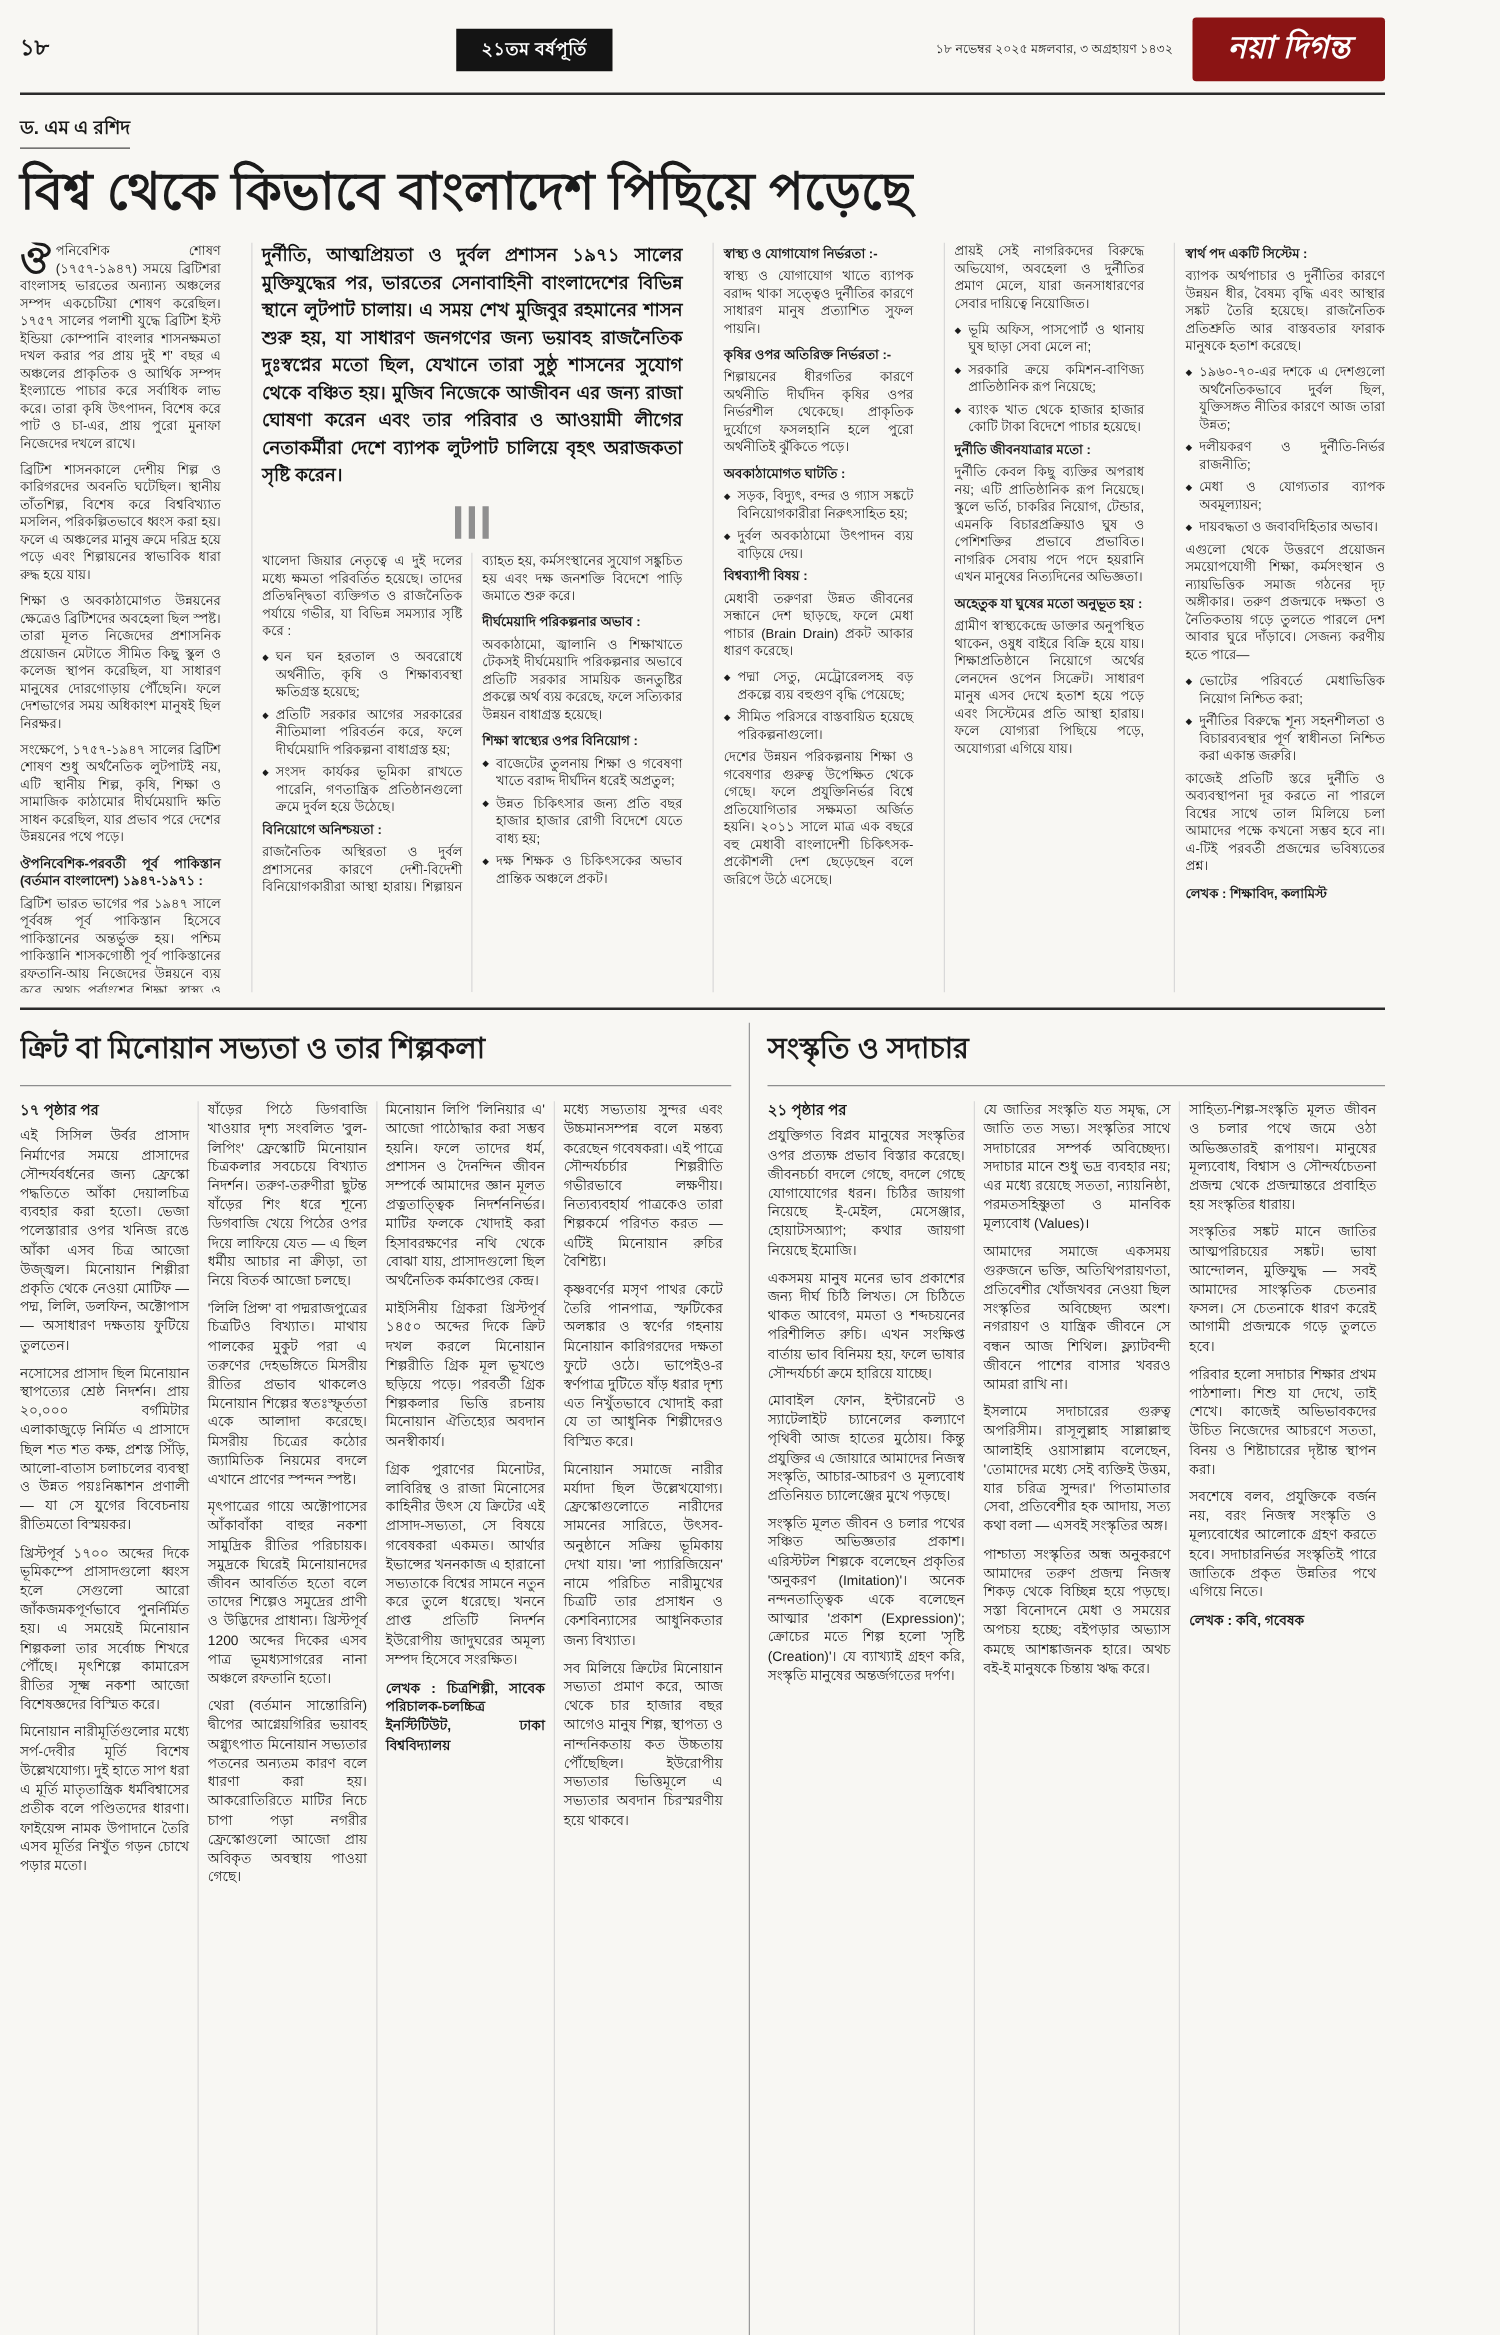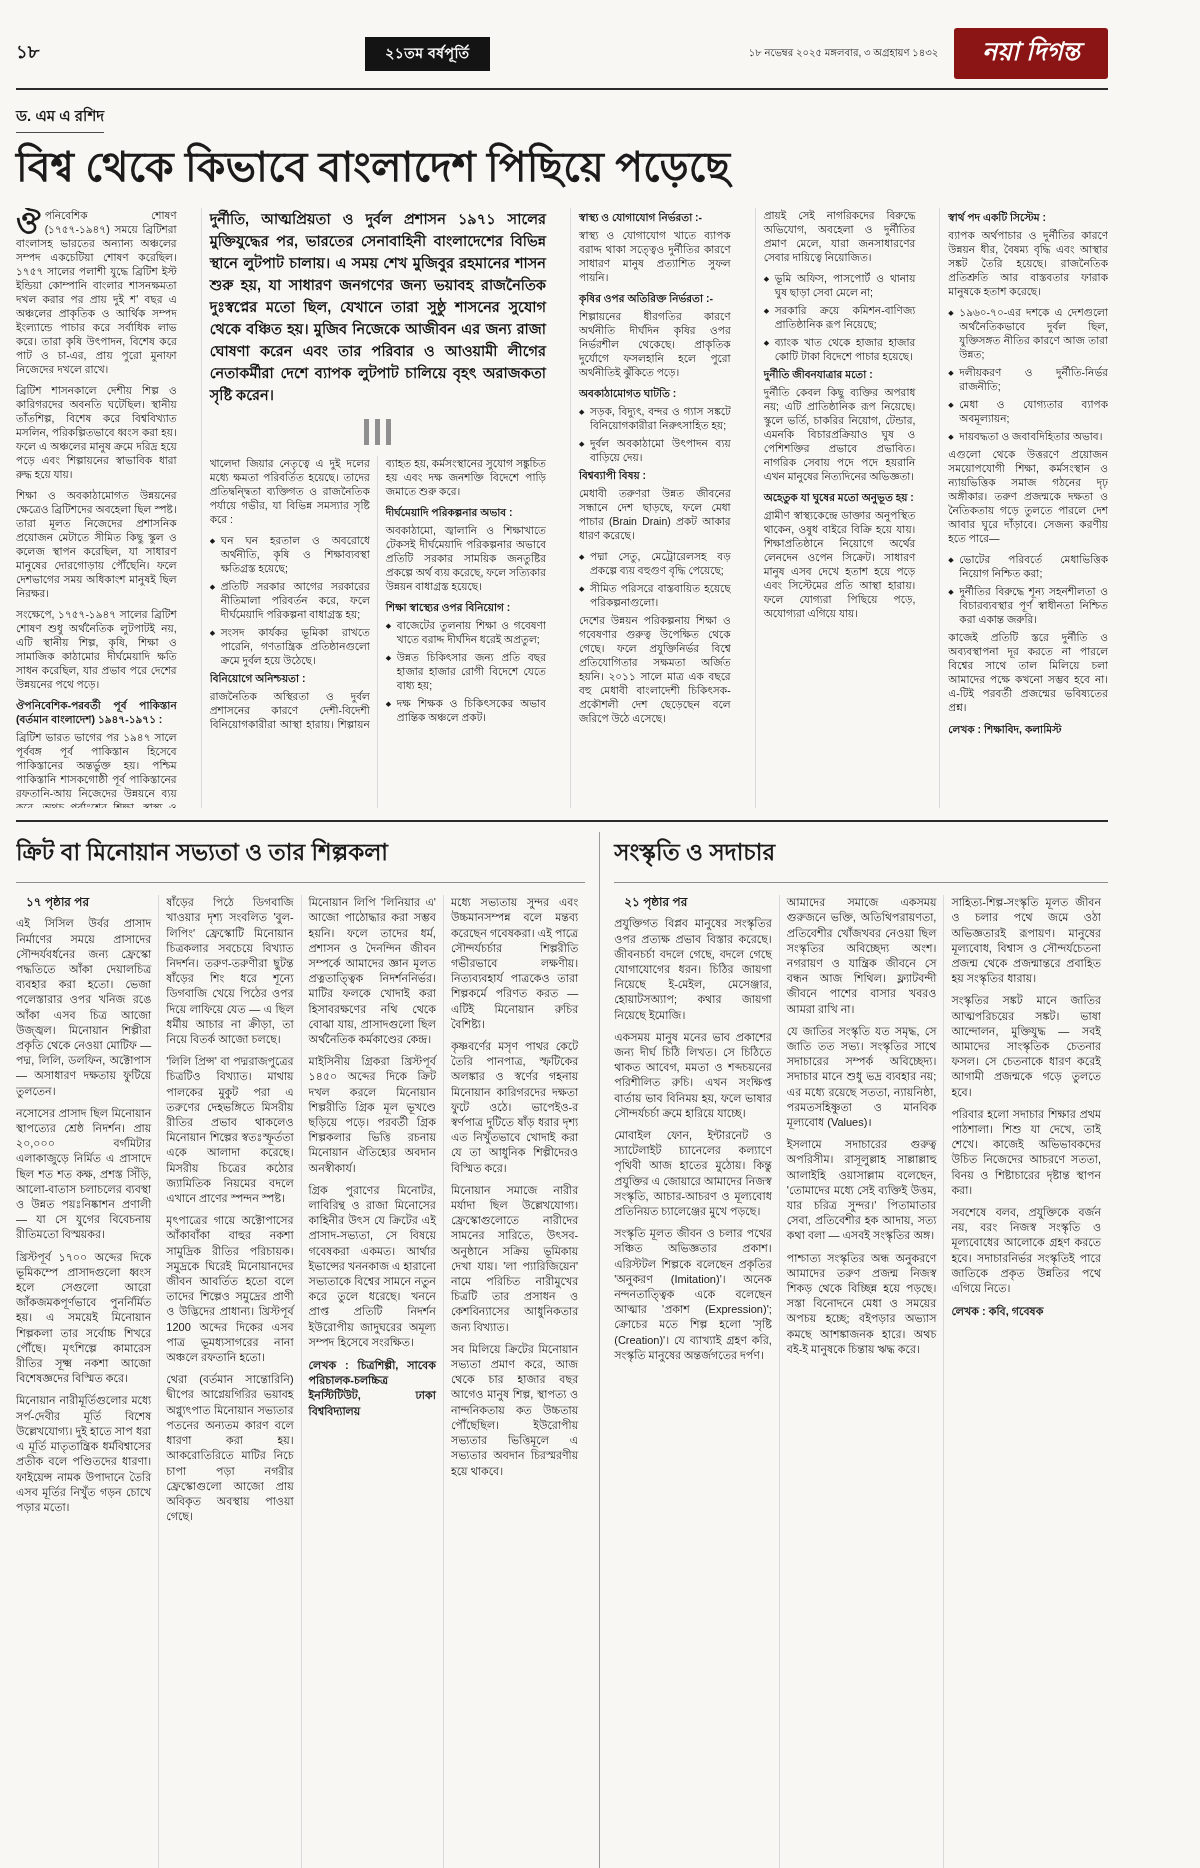--- a/index.html
+++ b/index.html
@@ -1,17 +1,17 @@
 <!DOCTYPE html>
 <html><head>
 <meta charset="utf-8">
 <style>
   html,body{margin:0;padding:0;width:1200px;height:1868px;overflow:hidden;
     background:#f8f7f3;color:#1b1b1b;font-family:"Liberation Sans",sans-serif;}
-  .page{width:1124px;height:1868px;box-sizing:border-box;padding:16px 16px;}
+  .page{width:1124px;height:1868px;box-sizing:border-box;padding:2px 16px;}
 
   
   .hdr{display:flex;align-items:center;justify-content:space-between;
     padding:12px 0 9px;border-bottom:2px solid #2b2b2b;}
   .pageno{font-size:18px;font-weight:bold;min-width:90px;}
   .badge{background:#141414;color:#fff;font-size:14px;font-weight:bold;
     padding:5px 20px;border-radius:0;letter-spacing:.5px;}
   .hdr-right{display:flex;align-items:center;}
   .dateline{font-size:10px;margin-right:16px;}
   .masthead{background:#8b1414;color:#fff;font-weight:bold;font-size:25px;
@@ -36,21 +36,21 @@
   .sep{display:flex;justify-content:center;gap:6px;margin:13px 0 11px;}
   .sep i{display:block;width:5px;height:26px;background:#8f8f8f;}
   .mid-text{column-count:2;column-gap:16px;column-rule:1px solid #d9d9d9;
     flex:1;overflow:hidden;}
 
   p{margin:0 0 7px;}
   .subhead{font-weight:bold;margin:2px 0 4px;}
   .bullet{position:relative;padding-left:11px;margin:0 0 4px;}
   .bullet::before{content:"◆";position:absolute;left:0;top:1px;font-size:7px;}
   .credit{font-weight:bold;margin-top:8px;}
-  .cont{font-weight:bold;font-size:12px;margin:0 10px 6px;}
+  .cont{font-weight:bold;font-size:12px;margin:0 0 6px;}
   .dropcap::first-letter{font-size:30px;font-weight:bold;float:left;
     line-height:26px;padding:2px 4px 0 0;}
 
   
   .divider{border-top:2px solid #2b2b2b;margin-top:12px;}
   .lower{display:flex;margin-top:10px;height:1066px;overflow:hidden;}
   .low-left{width:53.5%;padding-right:14px;border-right:1px solid #9a9a9a;
     box-sizing:border-box;display:flex;flex-direction:column;}
   .low-right{flex:1;padding-left:14px;display:flex;flex-direction:column;}
   .lowhead{font-size:23px;font-weight:800;margin:2px 0 8px;padding-bottom:9px;
@@ -191,22 +191,22 @@
       <h2 class="lowhead">সংস্কৃতি ও সদাচার</h2>
       <div class="lowbody cols3">
         <div class="lcol first">
             <div class="cont">২১ পৃষ্ঠার পর</div>
             <p>প্রযুক্তিগত বিপ্লব মানুষের সংস্কৃতির ওপর প্রত্যক্ষ প্রভাব বিস্তার করেছে। জীবনচর্চা বদলে গেছে, বদলে গেছে যোগাযোগের ধরন। চিঠির জায়গা নিয়েছে ই-মেইল, মেসেঞ্জার, হোয়াটসঅ্যাপ; কথার জায়গা নিয়েছে ইমোজি।</p>
             <p>একসময় মানুষ মনের ভাব প্রকাশের জন্য দীর্ঘ চিঠি লিখত। সে চিঠিতে থাকত আবেগ, মমতা ও শব্দচয়নের পরিশীলিত রুচি। এখন সংক্ষিপ্ত বার্তায় ভাব বিনিময় হয়, ফলে ভাষার সৌন্দর্যচর্চা ক্রমে হারিয়ে যাচ্ছে।</p>
             <p>মোবাইল ফোন, ইন্টারনেট ও স্যাটেলাইট চ্যানেলের কল্যাণে পৃথিবী আজ হাতের মুঠোয়। কিন্তু প্রযুক্তির এ জোয়ারে আমাদের নিজস্ব সংস্কৃতি, আচার-আচরণ ও মূল্যবোধ প্রতিনিয়ত চ্যালেঞ্জের মুখে পড়ছে।</p>
             <p>সংস্কৃতি মূলত জীবন ও চলার পথের সঞ্চিত অভিজ্ঞতার প্রকাশ। এরিস্টটল শিল্পকে বলেছেন প্রকৃতির 'অনুকরণ (Imitation)'। অনেক নন্দনতাত্ত্বিক একে বলেছেন আত্মার 'প্রকাশ (Expression)'; ক্রোচের মতে শিল্প হলো 'সৃষ্টি (Creation)'। যে ব্যাখ্যাই গ্রহণ করি, সংস্কৃতি মানুষের অন্তর্জগতের দর্পণ।</p>
           </div>
         <div class="lcol">
+            <p>যে জাতির সংস্কৃতি যত সমৃদ্ধ, সে জাতি তত সভ্য। সংস্কৃতির সাথে সদাচারের সম্পর্ক অবিচ্ছেদ্য। সদাচার মানে শুধু ভদ্র ব্যবহার নয়; এর মধ্যে রয়েছে সততা, ন্যায়নিষ্ঠা, পরমতসহিষ্ণুতা ও মানবিক মূল্যবোধ (Values)।</p>
             <p>আমাদের সমাজে একসময় গুরুজনে ভক্তি, অতিথিপরায়ণতা, প্রতিবেশীর খোঁজখবর নেওয়া ছিল সংস্কৃতির অবিচ্ছেদ্য অংশ। নগরায়ণ ও যান্ত্রিক জীবনে সে বন্ধন আজ শিথিল। ফ্ল্যাটবন্দী জীবনে পাশের বাসার খবরও আমরা রাখি না।</p>
-            <p>যে জাতির সংস্কৃতি যত সমৃদ্ধ, সে জাতি তত সভ্য। সংস্কৃতির সাথে সদাচারের সম্পর্ক অবিচ্ছেদ্য। সদাচার মানে শুধু ভদ্র ব্যবহার নয়; এর মধ্যে রয়েছে সততা, ন্যায়নিষ্ঠা, পরমতসহিষ্ণুতা ও মানবিক মূল্যবোধ (Values)।</p>
             <p>ইসলামে সদাচারের গুরুত্ব অপরিসীম। রাসূলুল্লাহ সাল্লাল্লাহু আলাইহি ওয়াসাল্লাম বলেছেন, 'তোমাদের মধ্যে সেই ব্যক্তিই উত্তম, যার চরিত্র সুন্দর।' পিতামাতার সেবা, প্রতিবেশীর হক আদায়, সত্য কথা বলা — এসবই সংস্কৃতির অঙ্গ।</p>
             <p>পাশ্চাত্য সংস্কৃতির অন্ধ অনুকরণে আমাদের তরুণ প্রজন্ম নিজস্ব শিকড় থেকে বিচ্ছিন্ন হয়ে পড়ছে। সস্তা বিনোদনে মেধা ও সময়ের অপচয় হচ্ছে; বইপড়ার অভ্যাস কমছে আশঙ্কাজনক হারে। অথচ বই-ই মানুষকে চিন্তায় ঋদ্ধ করে।</p>
           </div>
         <div class="lcol">
             <p>সাহিত্য-শিল্প-সংস্কৃতি মূলত জীবন ও চলার পথে জমে ওঠা অভিজ্ঞতারই রূপায়ণ। মানুষের মূল্যবোধ, বিশ্বাস ও সৌন্দর্যচেতনা প্রজন্ম থেকে প্রজন্মান্তরে প্রবাহিত হয় সংস্কৃতির ধারায়।</p>
             <p>সংস্কৃতির সঙ্কট মানে জাতির আত্মপরিচয়ের সঙ্কট। ভাষা আন্দোলন, মুক্তিযুদ্ধ — সবই আমাদের সাংস্কৃতিক চেতনার ফসল। সে চেতনাকে ধারণ করেই আগামী প্রজন্মকে গড়ে তুলতে হবে।</p>
             <p>পরিবার হলো সদাচার শিক্ষার প্রথম পাঠশালা। শিশু যা দেখে, তাই শেখে। কাজেই অভিভাবকদের উচিত নিজেদের আচরণে সততা, বিনয় ও শিষ্টাচারের দৃষ্টান্ত স্থাপন করা।</p>
             <p>সবশেষে বলব, প্রযুক্তিকে বর্জন নয়, বরং নিজস্ব সংস্কৃতি ও মূল্যবোধের আলোকে গ্রহণ করতে হবে। সদাচারনির্ভর সংস্কৃতিই পারে জাতিকে প্রকৃত উন্নতির পথে এগিয়ে নিতে।</p>
             <div class="credit">লেখক : কবি, গবেষক</div>
           </div>

